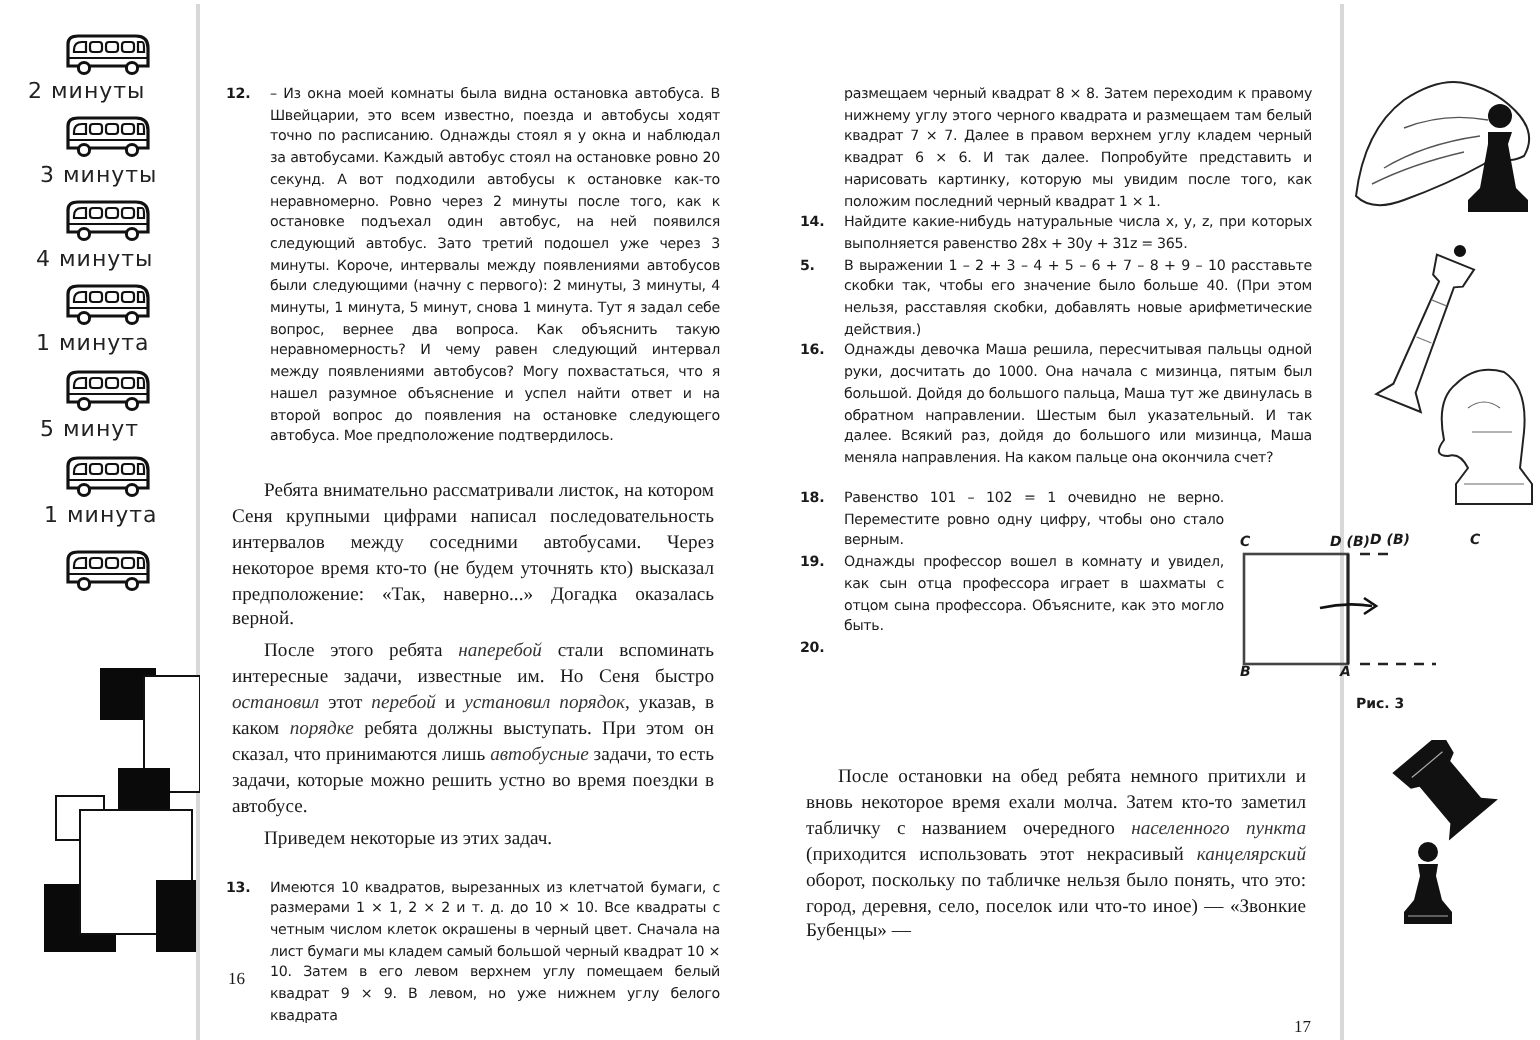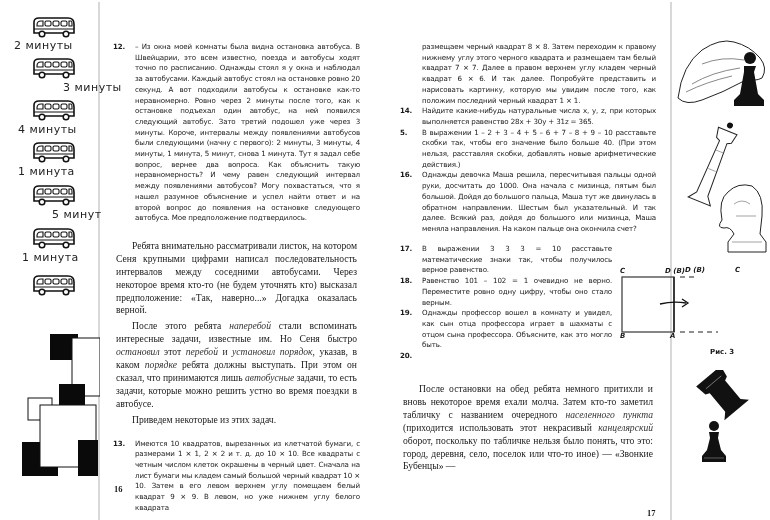--- a/index.html
+++ b/index.html
@@ -6,57 +6,57 @@
   body { width:770px; height:520px; background:#ffffff; position:relative; overflow:hidden; color:#1a1a1a; }
   .spread { position:absolute; left:0; top:2px; width:770px; height:520px; }
   .margin-rule { position:absolute; top:0; width:2px; height:520px; background:#d8d8d8; }
   .sans { font-family:"DejaVu Sans", sans-serif; font-size:7.1px; line-height:10.7px; letter-spacing:-0.15px; }
   .serif { font-family:"Liberation Serif", serif; font-size:9.6px; line-height:12.9px; }
   .page { position:absolute; }
   .prob { position:relative; padding-left:22px; text-align:justify; margin:0; }
   .prob .num { position:absolute; left:0; top:0; font-weight:bold; }
   .para { text-indent:16px; text-align:justify; margin:3px; }
   .para i { font-style:italic; color:#333; }
-  .pagenum { position:absolute; font-family:"Liberation Serif", serif; font-weight:bold; font-size:8.5px; }
+  .pagenum { position:absolute; font-family:"Liberation Serif", serif; font-weight:normal; font-size:8.5px; }
   .bus-col { position:absolute; left:0; top:0; width:90px; }
   .bus { position:absolute; left:30px; width:46px; height:22px; }
   .bus-label { position:absolute; font-family:"DejaVu Sans", sans-serif; font-size:11px; letter-spacing:0.5px; color:#222; white-space:nowrap; }
   .fig { position:absolute; }
-  .fig-cap { position:absolute; font-family:"DejaVu Sans", sans-serif; font-size:7px;margin-left:32px; }
+  .fig-cap { position:absolute; font-family:"DejaVu Sans", sans-serif; font-size:7px; }
   .pt-label { position:absolute; font-family:"DejaVu Sans", sans-serif; font-style:italic; font-size:7px; font-weight:bold; }
 </style>
 </head>
 <body>
 
 <div class="spread">
 
   <div class="margin-rule" style="left:98px;"></div>
   <div class="margin-rule" style="left:670px;"></div>
 
   <div class="bus-col">
     <svg class="bus" style="top:14px;" viewBox="0 0 46 22">
         <use href="#bus"></use>
       </svg>
     <div class="bus-label" style="left:14px;top:37px;">2 минуты</div>
     <svg class="bus" style="top:55px;" viewBox="0 0 46 22">
         <use href="#bus"></use>
       </svg>
-    <div class="bus-label" style="left:20px;top:79px;margin-left:43px;">3 минуты</div>
+    <div class="bus-label" style="left:20px;top:79px;">3 минуты</div>
     <svg class="bus" style="top:97px;" viewBox="0 0 46 22">
         <use href="#bus"></use>
       </svg>
     <div class="bus-label" style="left:18px;top:121px;">4 минуты</div>
     <svg class="bus" style="top:139px;" viewBox="0 0 46 22">
         <use href="#bus"></use>
       </svg>
     <div class="bus-label" style="left:18px;top:163px;">1 минута</div>
     <svg class="bus" style="top:182px;" viewBox="0 0 46 22">
         <use href="#bus"></use>
       </svg>
-    <div class="bus-label" style="left:20px;top:206px;margin-left:32px;">5 минут</div>
+    <div class="bus-label" style="left:20px;top:206px;">5 минут</div>
     <svg class="bus" style="top:225px;" viewBox="0 0 46 22">
         <use href="#bus"></use>
       </svg>
     <div class="bus-label" style="left:22px;top:249px;">1 минута</div>
     <svg class="bus" style="top:272px;" viewBox="0 0 46 22">
         <use href="#bus"></use>
       </svg>
   </div>
 
   <svg width="0" height="0" style="position:absolute">
@@ -113,24 +113,20 @@
     <div class="prob sans">
       <span class="num">5.</span>
       <span>В выражении 1 – 2 + 3 – 4 + 5 – 6 + 7 – 8 + 9 – 10 расставьте скобки так, чтобы его значение было больше 40. (При этом нельзя, расставляя скобки, добавлять новые арифметические действия.)</span>
     </div>
     <div class="prob sans">
       <span class="num">16.</span>
       <span>Однажды девочка Маша решила, пересчитывая пальцы одной руки, досчитать до 1000. Она начала с мизинца, пятым был большой. Дойдя до большого пальца, Маша тут же двинулась в обратном направлении. Шестым был указательный. И так далее. Всякий раз, дойдя до большого или мизинца, Маша меняла направления. На каком пальце она окончила счет?</span>
     </div>
   </div>
   <div class="page" style="left:400px;top:242px;width:212px;">
-    <div class="prob sans">
-      <span class="num">17.</span>
-      <span>В выражении 3 3 3 = 10 расставьте математические знаки так, чтобы получилось верное равенство.</span>
-    </div>
     <div class="prob sans">
       <span class="num">18.</span>
       <span>Равенство 101 – 102 = 1 очевидно не верно. Переместите ровно одну цифру, чтобы оно стало верным.</span>
     </div>
     <div class="prob sans">
       <span class="num">19.</span>
       <span>Однажды профессор вошел в комнату и увидел, как сын отца профессора играет в шахматы с отцом сына профессора. Объясните, как это могло быть.</span>
     </div>
     <div class="prob sans">
       <span class="num">20.</span>

